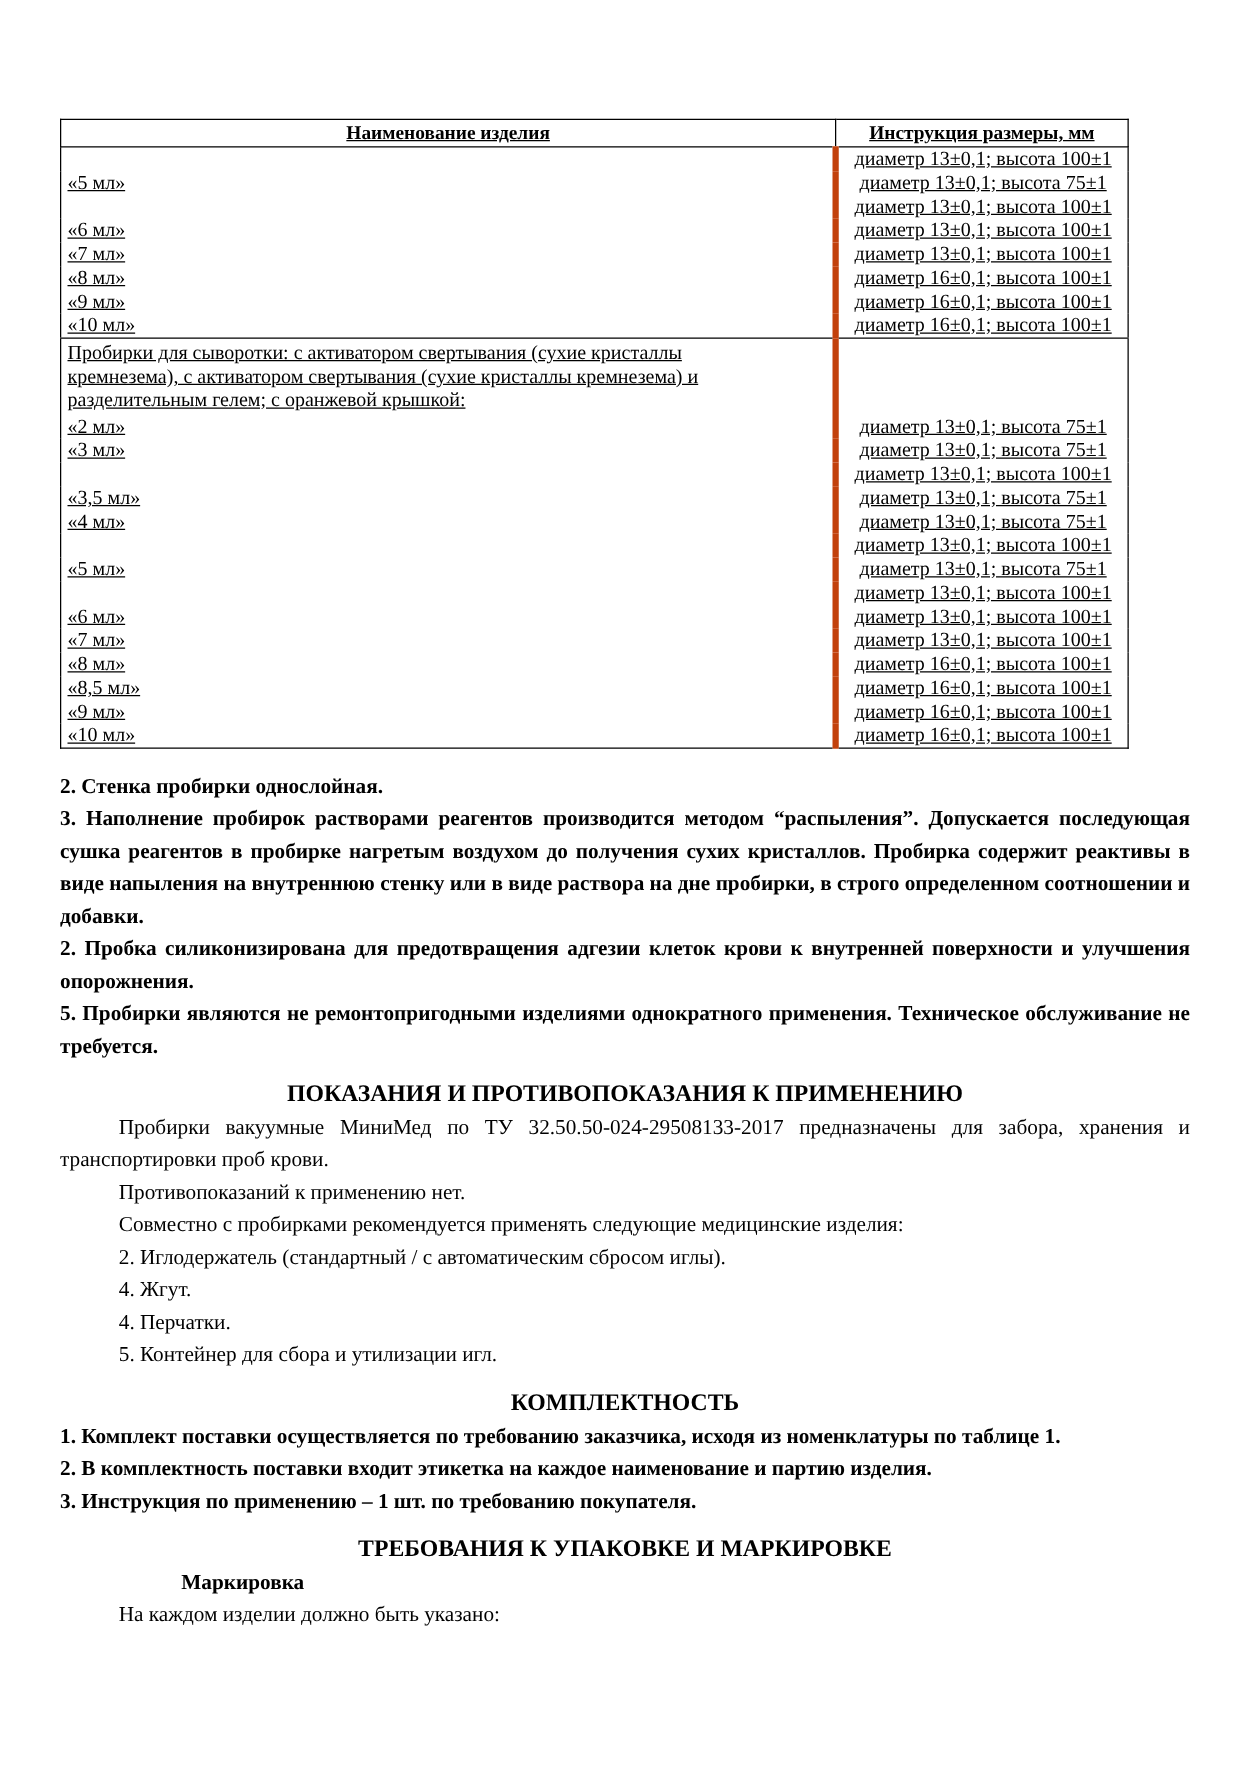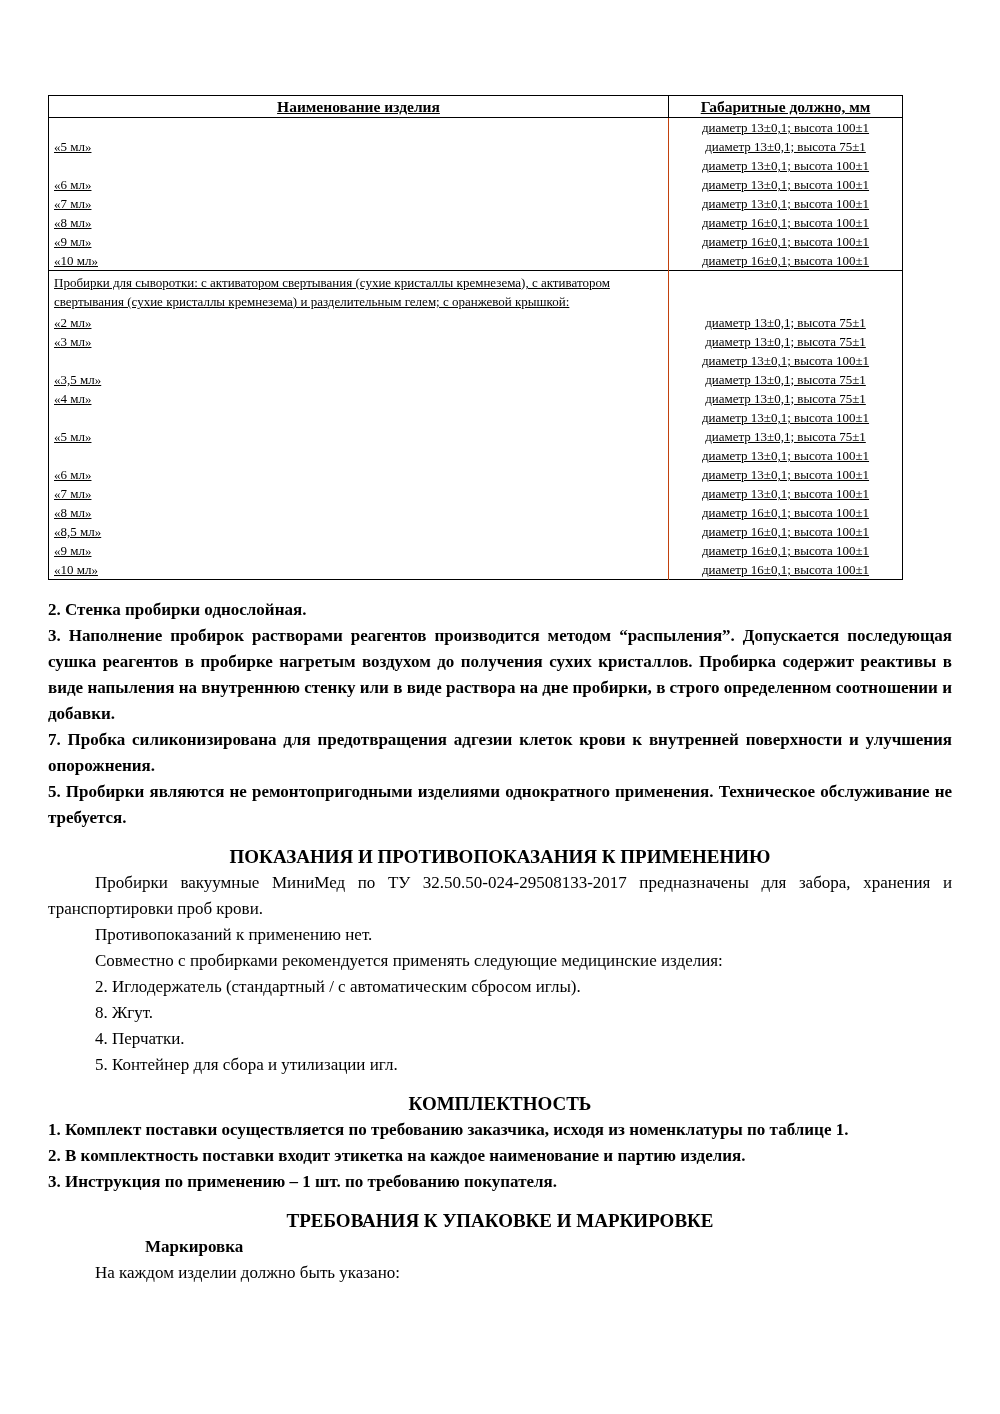--- a/index.html
+++ b/index.html
@@ -17,23 +17,23 @@
   table.spec {
     border-collapse: collapse; border: 1px solid #000;
     width: 855px; table-layout: fixed; font-size: 15.5px; text-decoration: underline;
   }
   .spec col.c1 { width: 620px; }
   .spec th {
     border: 1px solid #000; font-weight: bold; text-align: center;
     padding: 1px 2px; font-size: 15.5px; line-height: 19px;
   }
   .spec td {
-    line-height: 19px; padding: 0; vertical-align: top; font-size: 13px;
-  }
-  .spec td.name { padding-left: 5px; border-right: 1px solid #c2410c; overflow: hidden; white-space: nowrap; }
+    line-height: 19px; padding: 0; vertical-align: top; font-size: 16px;
+  }
+  .spec td.name { padding-left: 5px; border-right: 5px solid #c2410c; overflow: hidden; white-space: nowrap; }
   .spec td.dim  { text-align: center; }
   .spec tr.sep td { border-top: 1px solid #000; }
   .spec td.desc { padding: 2px 28px 2px 5px; white-space: normal; }
 
   
   .body-text { margin-top: 17px; font-size: 17px; line-height: 26px; width: 904px; }
   .para  { text-align: justify; font-weight: bold; }
   .ipara { text-align: justify; text-indent: 47px; }
   ul.plain { list-style: none; padding-left: 47px; }
   ul.plain li { line-height: 26px; }
@@ -46,21 +46,21 @@
 <div class="page">
 
   <table class="spec">
     <colgroup>
         <col class="c1">
         <col>
       </colgroup>
     <thead>
       <tr>
         <th>Наименование изделия</th>
-        <th>Габаритные должно, мм</th>
+        <th>Инструкция размеры, мм</th>
       </tr>
     </thead>
 
     <tbody>
 
         <tr>
           <td class="name"></td>
           <td class="dim">диаметр 13±0,1; высота 100±1</td>
         </tr>
 
@@ -174,33 +174,33 @@
         <tr>
           <td class="name">«10 мл»</td>
           <td class="dim">диаметр 16±0,1; высота 100±1</td>
         </tr>
       </tbody>
   </table>
 
   <div class="body-text">
     <p class="para">2. Стенка пробирки однослойная.</p>
     <p class="para">3. Наполнение пробирок растворами реагентов производится методом “распыления”. Допускается последующая сушка реагентов в пробирке нагретым воздухом до получения сухих кристаллов. Пробирка содержит реактивы в виде напыления на внутреннюю стенку или в виде раствора на дне пробирки, в строго определенном соотношении и добавки.</p>
-    <p class="para">7. Пробка силиконизирована для предотвращения адгезии клеток крови к внутренней поверхности и улучшения опорожнения.</p>
+    <p class="para">2. Пробка силиконизирована для предотвращения адгезии клеток крови к внутренней поверхности и улучшения опорожнения.</p>
     <p class="para">5. Пробирки являются не ремонтопригодными изделиями однократного применения. Техническое обслуживание не требуется.</p>
 
     <h2 class="heading">ПОКАЗАНИЯ И ПРОТИВОПОКАЗАНИЯ К ПРИМЕНЕНИЮ</h2>
     <p class="ipara">Пробирки вакуумные МиниМед по ТУ 32.50.50-024-29508133-2017 предназначены для забора, хранения и транспортировки проб крови.</p>
     <p class="ipara">Противопоказаний к применению нет.</p>
     <p class="ipara">Совместно с пробирками рекомендуется применять следующие медицинские изделия:</p>
     <ul class="plain">
 
 
         <li>2. Иглодержатель (стандартный / с автоматическим сбросом иглы).</li>
 
-        <li>8. Жгут.</li>
+        <li>4. Жгут.</li>
 
         <li>4. Перчатки.</li>
 
         <li>5. Контейнер для сбора и утилизации игл.</li>
       </ul>
 
     <h2 class="heading">КОМПЛЕКТНОСТЬ</h2>
     <div>
 
         <p class="para">1. Комплект поставки осуществляется по требованию заказчика, исходя из номенклатуры по таблице 1.</p>

